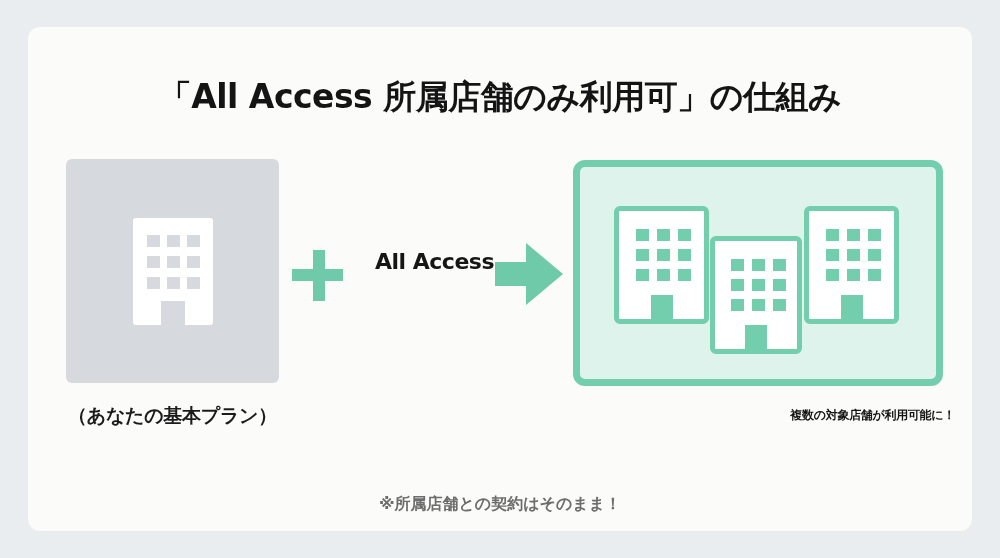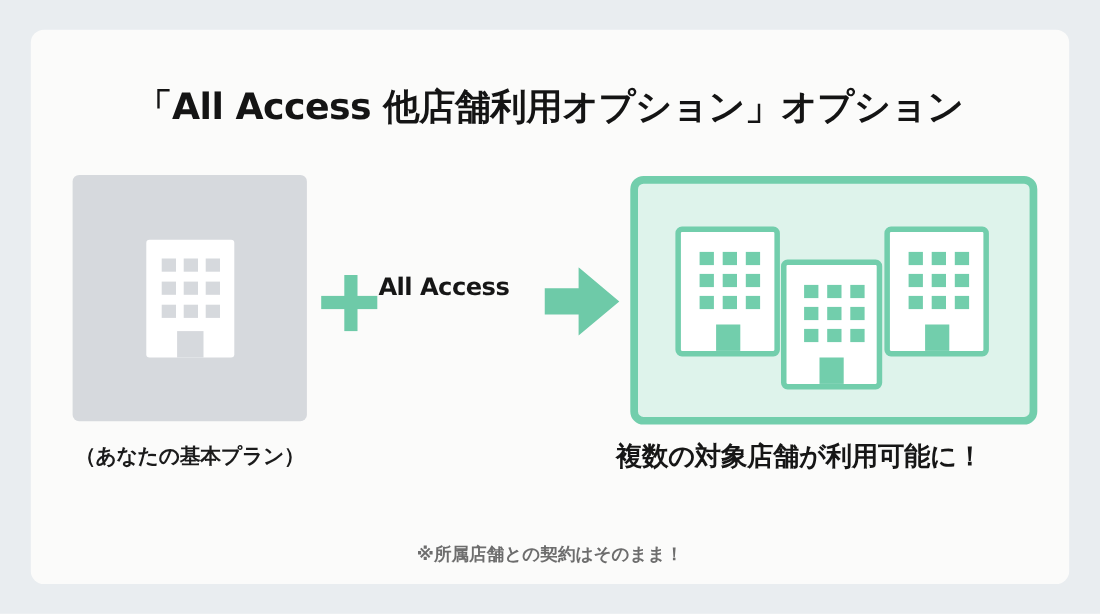--- a/index.html
+++ b/index.html
@@ -45,21 +45,21 @@
   .gray-building .win { width: 13px; height: 12px; }
   .gray-building .door { left: 28px; top: 83px; width: 24px; height: 24px; }
 
   .plus-h { position: absolute; left: 292px; top: 269px; width: 51px; height: 12px; background: #6ecaa8; }
   .plus-v { position: absolute; left: 313px; top: 250px; width: 12px; height: 51px; background: #6ecaa8; }
 
   .option-label {
     position: absolute;
     left: 344px; top: 246px;
     width: 150px;
-    text-align: left;
+    text-align: right;
     font-size: 22px;
     font-weight: bold;
     color: #161616;
     line-height: 31px;
     letter-spacing: -0.5px;
   }
   .arrow { position: absolute; left: 495px; top: 243px; }
 
   .green-box {
     position: absolute;
@@ -87,22 +87,22 @@
     font-size: 19px;
     font-weight: bold;
     color: #1b1b1b;
     line-height: 32px;
     letter-spacing: -0.3px;
   }
   .caption-right {
     position: absolute;
     left: 560px; top: 400px;
     width: 395px;
-    text-align: left;
-    font-size: 24px;
+    text-align: right;
+    font-size: 12px;
     font-weight: bold;
     color: #161616;
     line-height: 30px;
     letter-spacing: -0.3px;
   }
   .note {
     position: absolute;
     left: 0; top: 492px;
     width: 1000px;
     text-align: center;
@@ -110,21 +110,21 @@
     font-weight: bold;
     color: #6d6d6d;
     line-height: 24px;
   }
 </style>
 </head>
 <body>
 
 <div class="card"></div>
 
-<div class="title">「All Access 他店舗利用オプション」オプション</div>
+<div class="title">「All Access 所属店舗のみ利用可」の仕組み</div>
 
 <div class="gray-box"></div>
 <div class="gray-building">
   <div class="win" style="left:14px;top:17px"></div>
   <div class="win" style="left:34px;top:17px"></div>
   <div class="win" style="left:54px;top:17px"></div>
   <div class="win" style="left:14px;top:38px"></div>
   <div class="win" style="left:34px;top:38px"></div>
   <div class="win" style="left:54px;top:38px"></div>
   <div class="win" style="left:14px;top:59px"></div>

